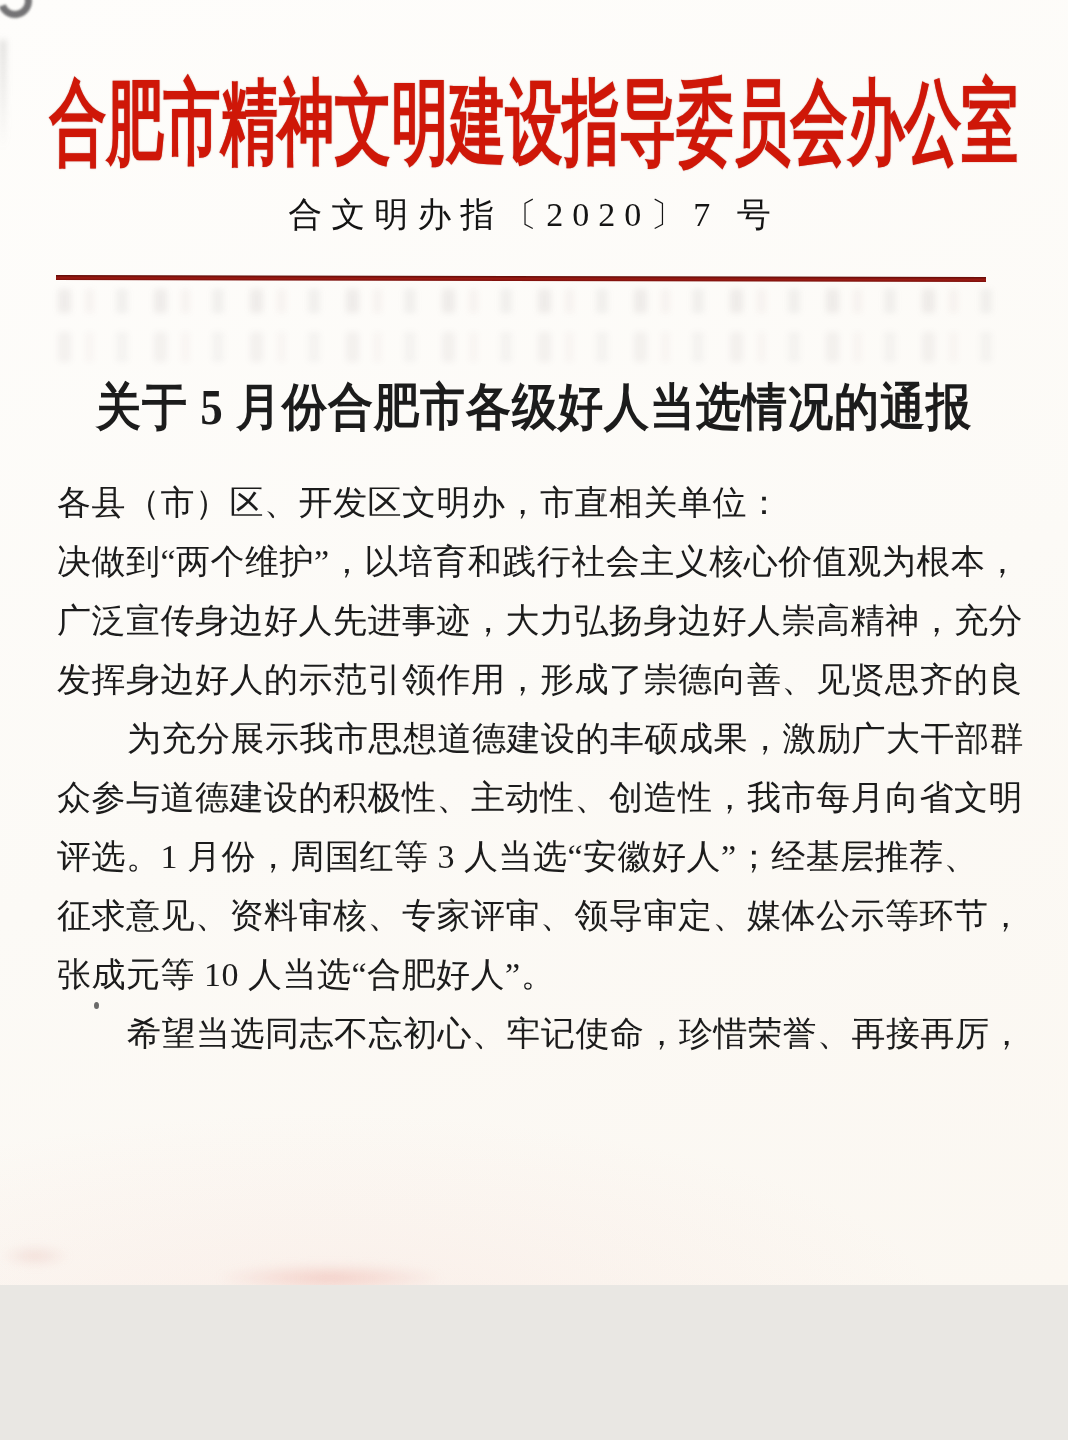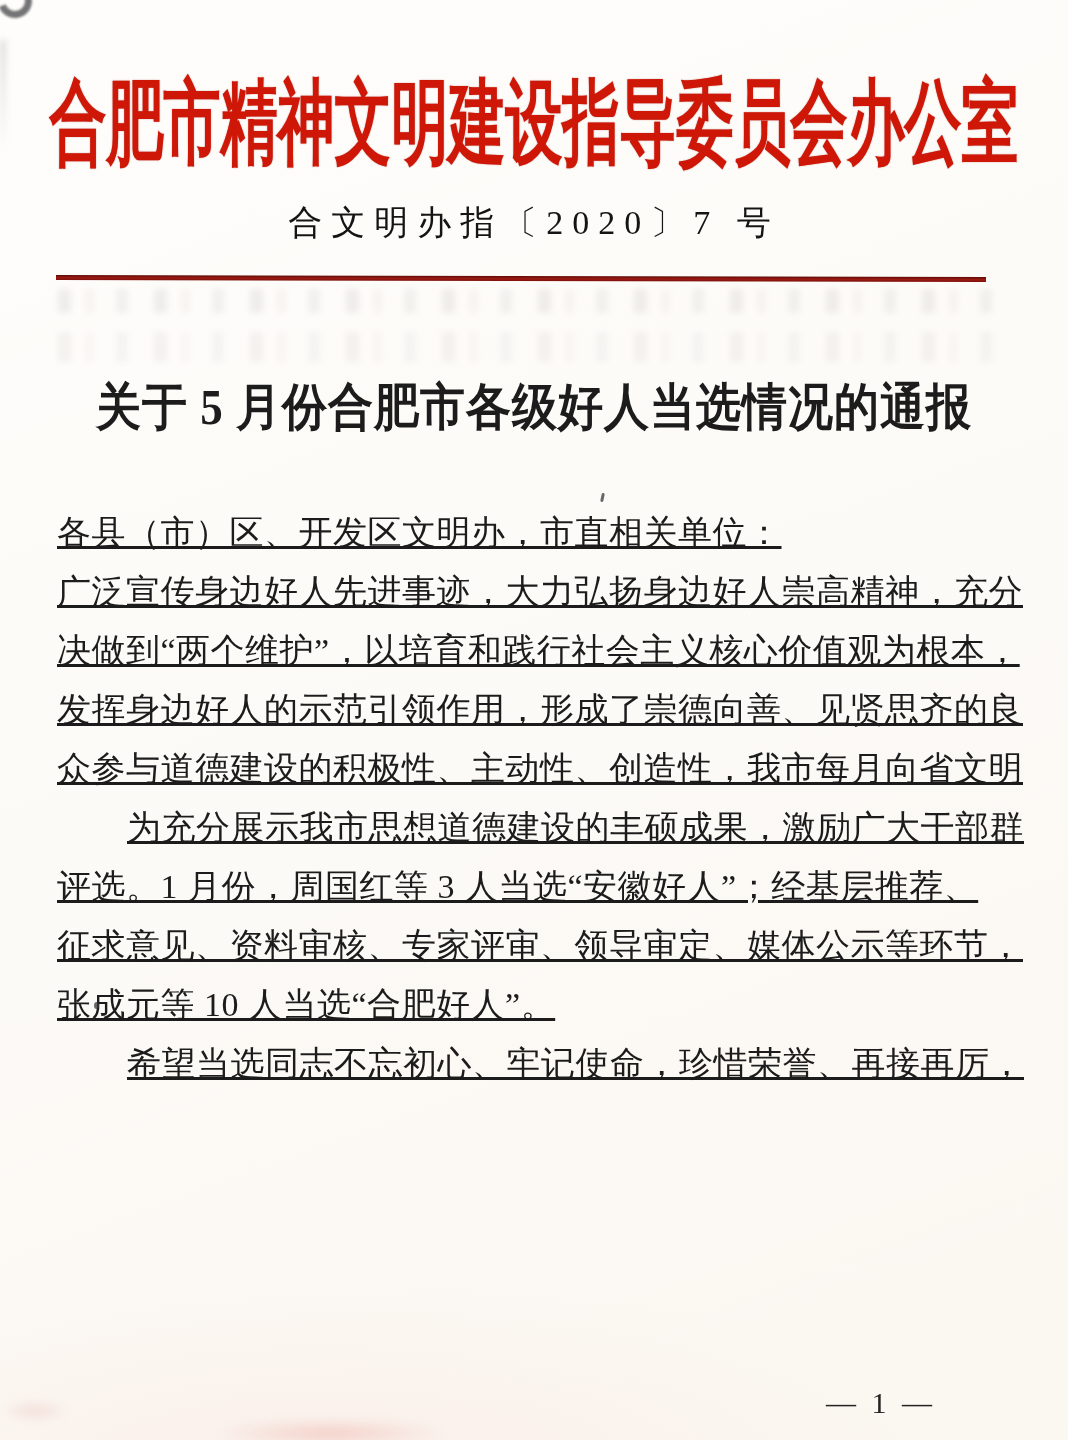--- a/index.html
+++ b/index.html
@@ -9,21 +9,21 @@
     --paper:#fcfaf6;
   }
   *{box-sizing:border-box;margin:0;padding:0;}
   html,body{width:1068px;height:1440px;}
   body{
     font-family:"Liberation Serif","DejaVu Serif",serif;
     background:#e9e7e3;
   }
   .page{
     position:relative;
-    width:1068px;height:1440px;
+    width:1068px;height:1285px;
     overflow:hidden;
     color:var(--ink);
     background:
       radial-gradient(ellipse 900px 300px at 30% 103%, rgba(242,196,188,0.18), transparent 70%),
       linear-gradient(160deg,#fefdfb 0%, #fcfaf6 55%, #fbf7f1 100%);
   }
   
   .staple{
     position:absolute;top:-16px;left:-2px;width:34px;height:34px;
     border:7px solid rgba(70,70,72,0.75);
@@ -41,21 +41,21 @@
     position:absolute;top:62px;left:0;width:100%;
     text-align:center;
     font-size:57px;font-weight:bold;
     color:var(--letterhead_red);
     white-space:nowrap;
     transform:scaleY(1.62);
     transform-origin:top center;
     text-shadow:0 0 1px rgba(140,15,6,0.6);
   }
   .doc-number{
-    position:absolute;top:200px;left:0;width:100%;
+    position:absolute;top:192px;left:0;width:100%;
     text-align:center;
     font-size:34px;
     letter-spacing:9px;
     color:#141414;
   }
   .red-rule{
     position:absolute;top:276px;left:56px;width:930px;height:5px;
     background:linear-gradient(to bottom,#5f0b08 0%, #9c1a12 55%, #7c100c 100%);
     transform:rotate(0.12deg);
   }
@@ -72,21 +72,21 @@
   .ghost-2{top:332px;height:30px;opacity:.38;}
   .doc-title{
     position:absolute;top:374px;left:0;width:100%;
     text-align:center;
     font-size:45px;font-weight:bold;
     letter-spacing:1px;
     white-space:nowrap;
     transform:scaleY(1.12);transform-origin:top center;
   }
   .body-block{
-    position:absolute;top:503px;left:57px;width:956px;text-decoration:underline;
+    position:absolute;top:473px;left:57px;width:956px;
   }
   .line{
     height:59px;line-height:59px;
     font-size:34px;
     white-space:nowrap;
     letter-spacing:0.5px;
   }
   .indent{text-indent:70px;}
   .ink-dot{
     position:absolute;top:1002px;left:94px;width:5px;height:7px;
@@ -130,25 +130,25 @@
 
   <div class="ghost ghost-1"></div>
   <div class="ghost ghost-2"></div>
 
   <div class="doc-title">关于 5 月份合肥市各级好人当选情况的通报</div>
 
   <div class="tick-artifact"></div>
 
   <div class="body-block">
     <div class="line">各县（市）区、开发区文明办，市直相关单位：</div>
+    <div class="line">决做到“两个维护”，以培育和践行社会主义核心价值观为根本，</div>
     <div class="line">广泛宣传身边好人先进事迹，大力弘扬身边好人崇高精神，充分</div>
-    <div class="line">决做到“两个维护”，以培育和践行社会主义核心价值观为根本，</div>
     <div class="line">发挥身边好人的示范引领作用，形成了崇德向善、见贤思齐的良</div>
+    <div class="line indent">为充分展示我市思想道德建设的丰硕成果，激励广大干部群</div>
     <div class="line">众参与道德建设的积极性、主动性、创造性，我市每月向省文明</div>
-    <div class="line indent">为充分展示我市思想道德建设的丰硕成果，激励广大干部群</div>
     <div class="line">评选。1 月份，周国红等 3 人当选“安徽好人”；经基层推荐、</div>
     <div class="line">征求意见、资料审核、专家评审、领导审定、媒体公示等环节，</div>
     <div class="line">张成元等 10 人当选“合肥好人”。</div>
     <div class="line indent">希望当选同志不忘初心、牢记使命，珍惜荣誉、再接再厉，</div>
   </div>
 
   <div class="ink-dot"></div>
 
   <div class="page-number">— 1 —</div>
 

